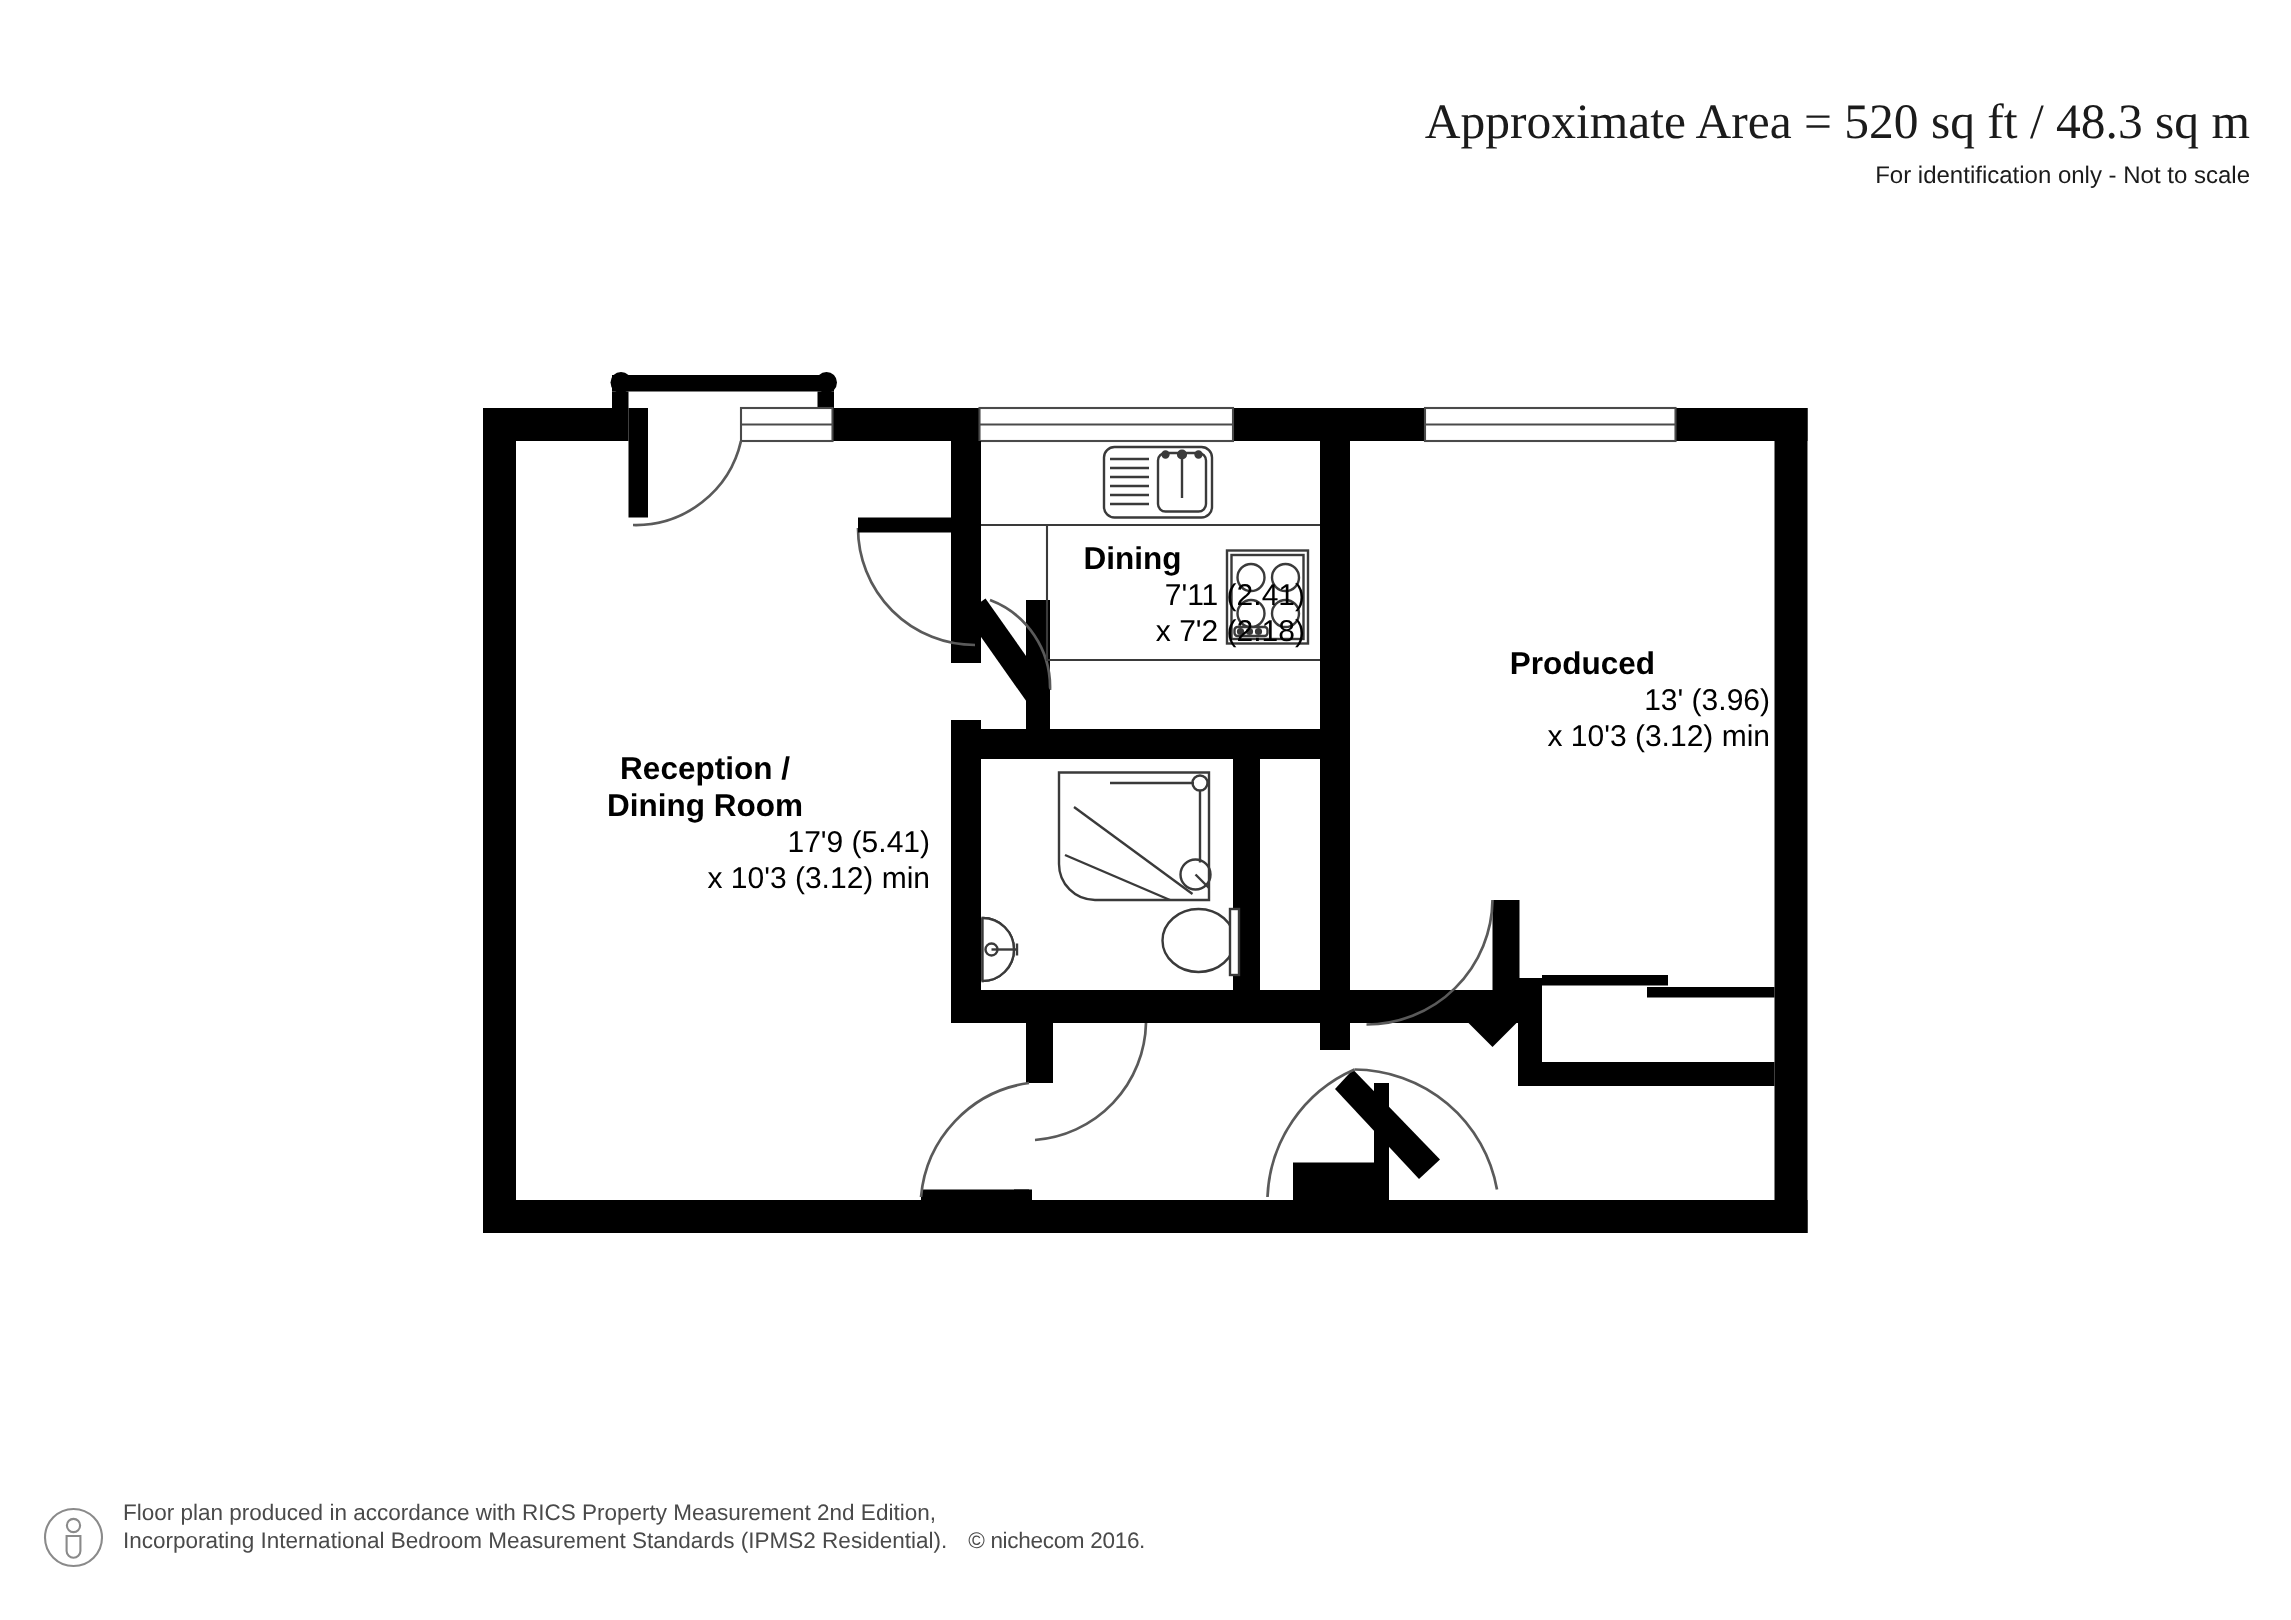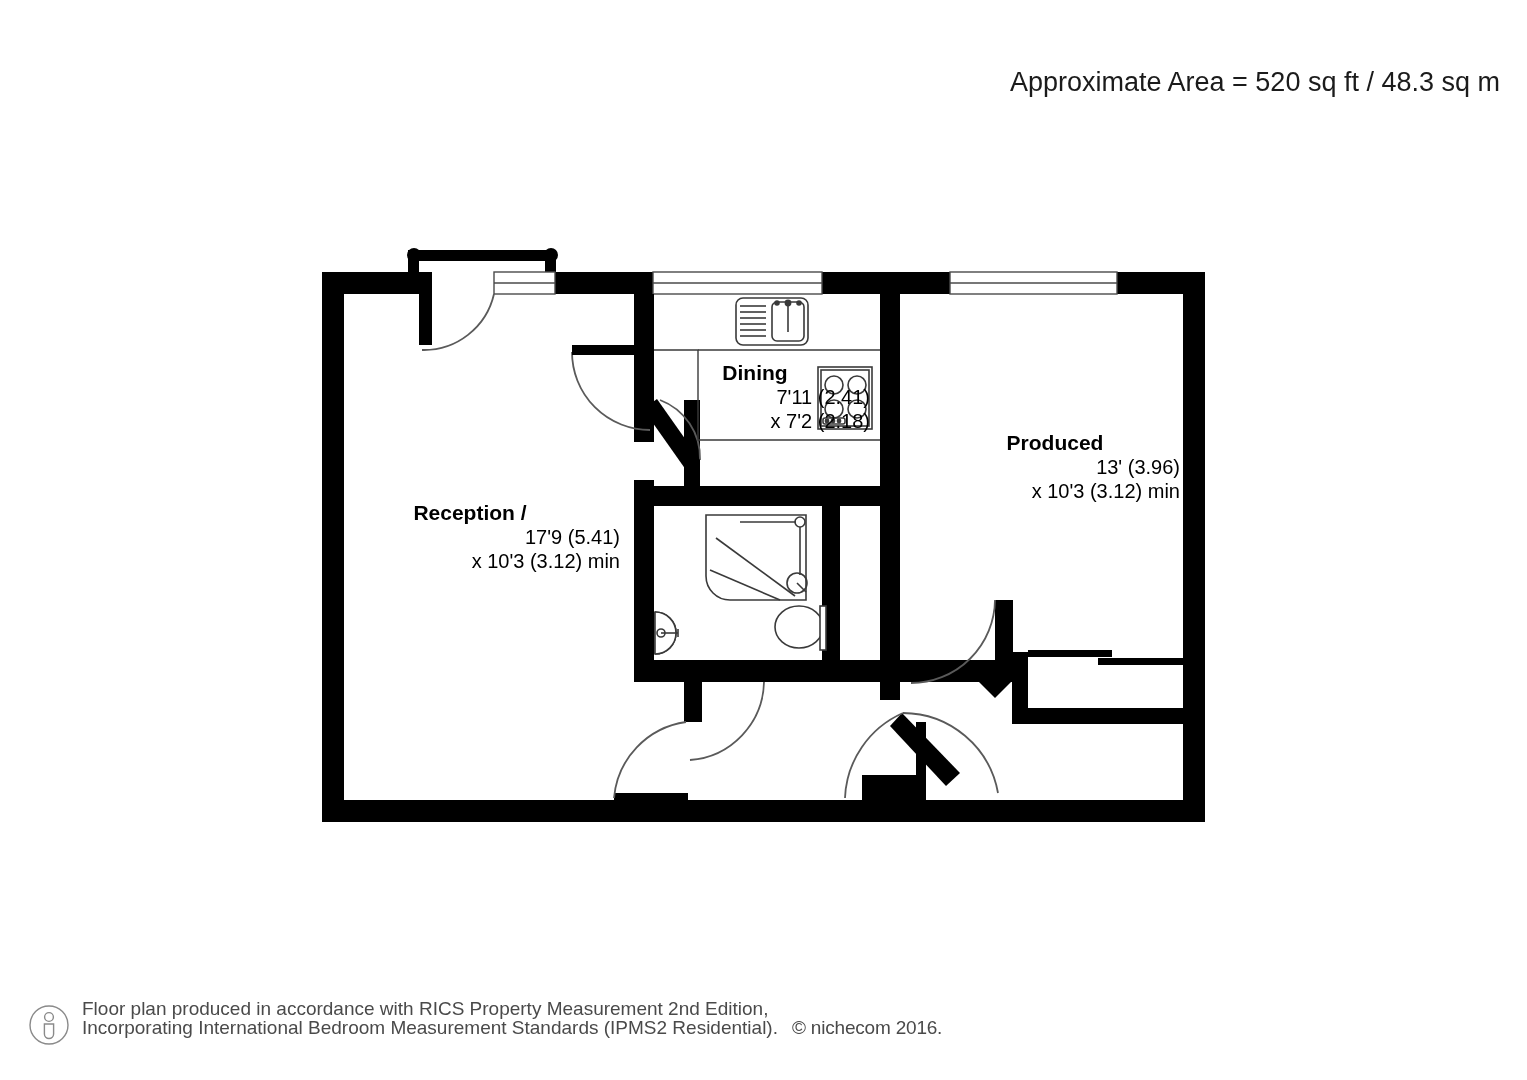--- a/index.html
+++ b/index.html
@@ -22,25 +22,26 @@
     position: absolute;
     top: 0;
     left: 0;
     width: 1527px;
     text-align: right;
     padding-top: 66px;
     box-sizing: border-box;
     padding-right: 27px;
   }
   #area-title {
-    font-size: 27px;
+    font-size: 33px;
     line-height: 32px;
     color: #1b1b1b;
     letter-spacing: 0px;
     white-space: nowrap;
+    font-family: Liberation Serif, serif;
   }
   #area-subtitle {
     font-size: 16px;
     line-height: 20px;
     color: #1b1b1b;
     margin-top: 10px;
     white-space: nowrap;
   }
 
   
@@ -86,34 +87,35 @@
     align-items: flex-start;
   }
   #footer-icon {
     width: 42px;
     height: 42px;
     flex: 0 0 42px;
     margin-top: 4px;
   }
   #footer-text {
     margin-left: 12px;
-    font-size: 19px;
+    font-size: 15px;
     line-height: 18.5px;
     color: #4a4a4a;
     white-space: nowrap;
   }
   #footer-text .fline { display: block; }
   .copy-inline { margin-left: 14px; }
   .nichecom { letter-spacing: -0.2px; }
 </style>
 </head>
 <body>
 
 <div id="header">
   <div id="area-title">Approximate Area = 520 sq ft / 48.3 sq m</div>
+  <div id="area-subtitle">For identification only - Not to scale</div>
 </div>
 
 <div id="plan-wrap">
 <svg id="plan-svg" width="1527" height="1080" viewBox="0 0 1527 1080" xmlns="http://www.w3.org/2000/svg">
 
   <g fill="#000000">
 
     <rect x="322" y="272" width="22" height="550"></rect>
 
     <rect x="322" y="800" width="540" height="22"></rect>
@@ -290,20 +292,21 @@
   <g fill="none" stroke="#3a3a3a" stroke-width="1.6">
     <ellipse cx="799" cy="627" rx="24" ry="21" fill="#ffffff"></ellipse>
     <rect x="820" y="606" width="6" height="44" fill="#ffffff"></rect>
   </g>
 
 </svg>
 </div>
 
 <div class="room-label" id="label-reception">
   <div class="rname">Reception /</div>
+  <div class="rname">Dining Room</div>
   <div class="rdim">17'9 (5.41)</div>
   <div class="rdim">x 10'3 (3.12) min</div>
 </div>
 
 <div class="room-label" id="label-kitchen">
   <div class="rname">Dining</div>
   <div class="rdim">7'11 (2.41)</div>
   <div class="rdim">x 7'2 (2.18)</div>
 </div>
 

